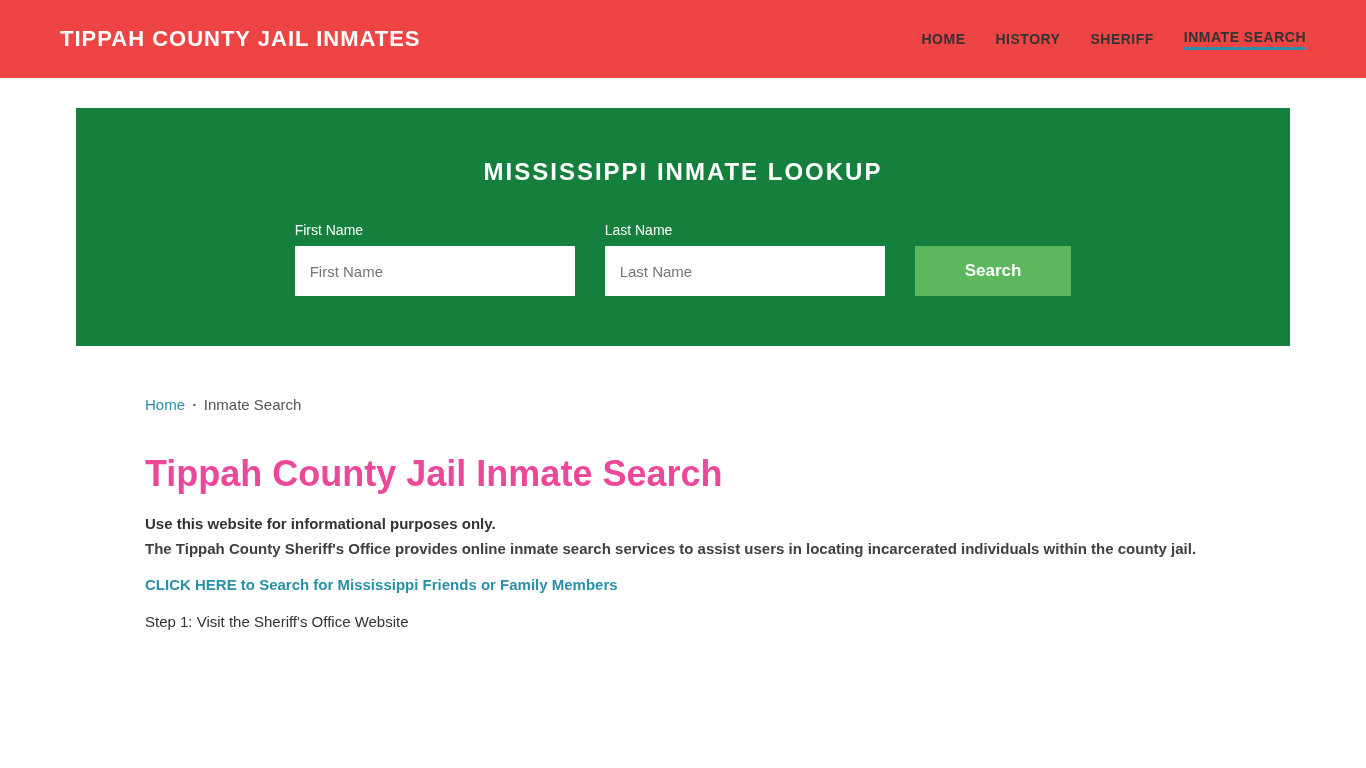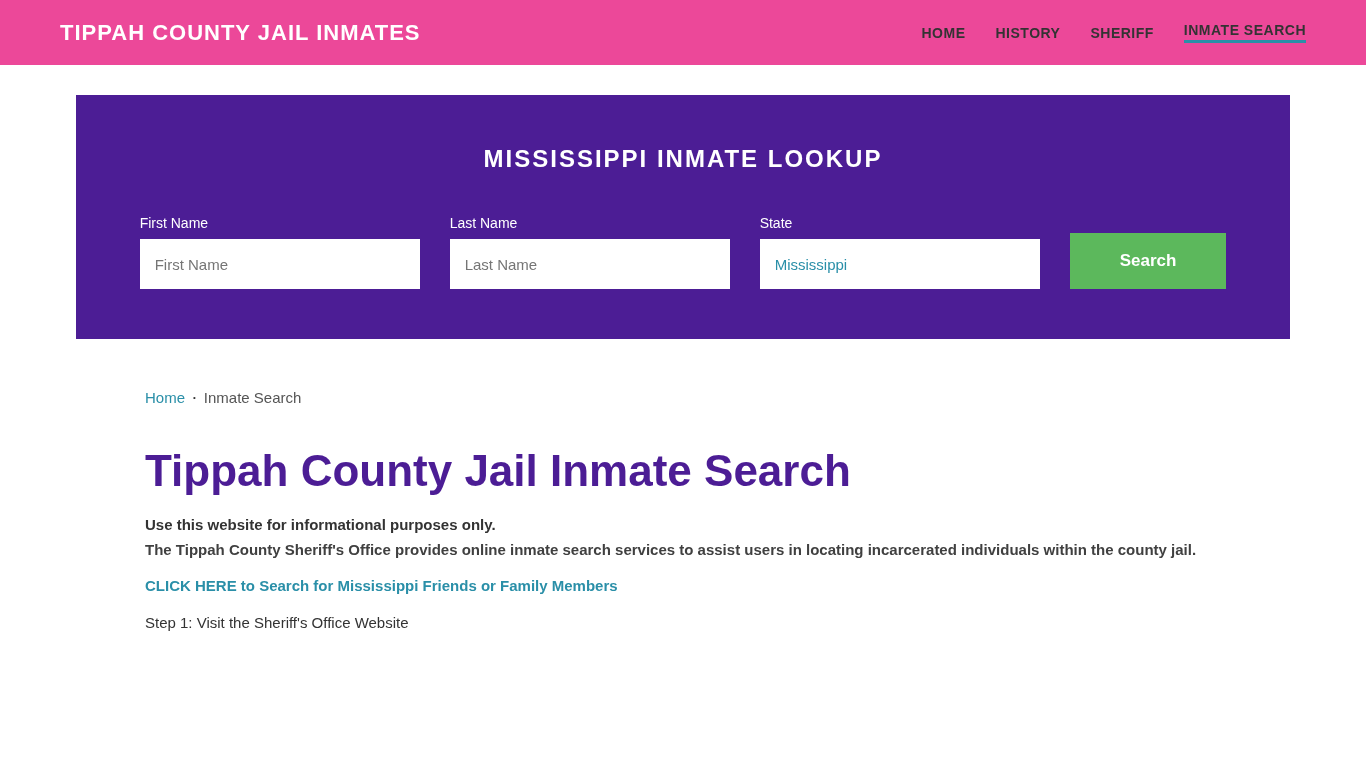--- a/index.html
+++ b/index.html
@@ -11,23 +11,23 @@
     body {
       font-family: Arial, sans-serif;
       background: #fff;
       color: #333;
       width: 1366px;
       min-height: 768px;
     }
 
     
     .header {
-      background: #ec4899;
+      background: #ef4444;
       padding: 0 60px;
-      height: 65px;
+      height: 78px;
       display: flex;
       align-items: center;
       justify-content: space-between;
     }
 
     .header-title {
       color: #fff;
       font-size: 22px;
       font-weight: 900;
       letter-spacing: 1px;
@@ -51,21 +51,21 @@
     }
 
     .nav-item.active {
       color: #333;
       border-bottom: 3px solid #2a8fa8;
       padding-bottom: 2px;
     }
 
     
     .search-banner {
-      background: #4c1d95;
+      background: #15803d;
       padding: 50px 60px;
       text-align: center;
       margin: 30px 76px;
     }
 
     .banner-title {
       color: #fff;
       font-size: 24px;
       font-weight: 700;
       letter-spacing: 2px;
@@ -110,21 +110,21 @@
       font-weight: 500;
     }
 
     .search-button {
       background: #5cb85c;
       color: #fff;
       font-size: 17px;
       font-weight: 600;
       border: none;
       padding: 2px 50px;
-      height: 56px;
+      height: 50px;
       cursor: pointer;
       margin-top: 25px;
     }
 
     
     .breadcrumb {
       padding: 20px 145px;
       display: flex;
       align-items: center;
       gap: 8px;
@@ -146,23 +146,23 @@
     .breadcrumb-current {
       color: #555;
     }
 
     
     .content {
       padding: 20px 145px 40px;
     }
 
     .page-title {
-      font-size: 44px;
-      font-weight: 700;
-      color: #4c1d95;
+      font-size: 36px;
+      font-weight: 700;
+      color: #ec4899;
       margin-bottom: 20px;
     }
 
     .info-bold {
       font-size: 15px;
       font-weight: 700;
       color: #333;
       margin-bottom: 5px;
     }
 
@@ -206,24 +206,20 @@
   <h1 class="banner-title">MISSISSIPPI INMATE LOOKUP</h1>
   <form class="search-form">
     <div class="form-group">
       <label class="form-label">First Name</label>
       <input class="form-input" type="text" placeholder="First Name" style="">
     </div>
     <div class="form-group">
       <label class="form-label">Last Name</label>
       <input class="form-input" type="text" placeholder="Last Name" style="">
     </div>
-    <div class="form-group">
-      <label class="form-label">State</label>
-      <input class="form-input state-input" type="text" value="Mississippi" style="">
-    </div>
     <button class="search-button" type="submit">Search</button>
   </form>
 </section>
 
 <div class="breadcrumb">
   <a class="breadcrumb-home">Home</a>
   <span class="breadcrumb-separator">•</span>
   <span class="breadcrumb-current">Inmate Search</span>
 </div>
 

